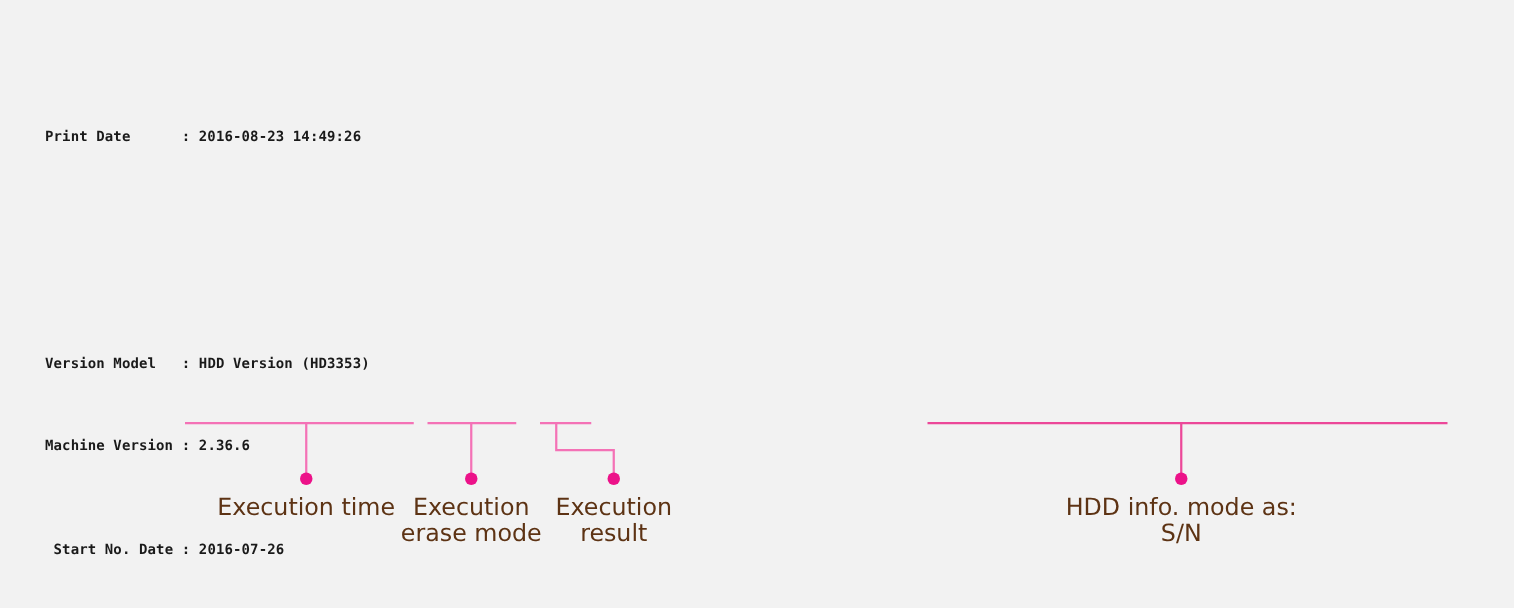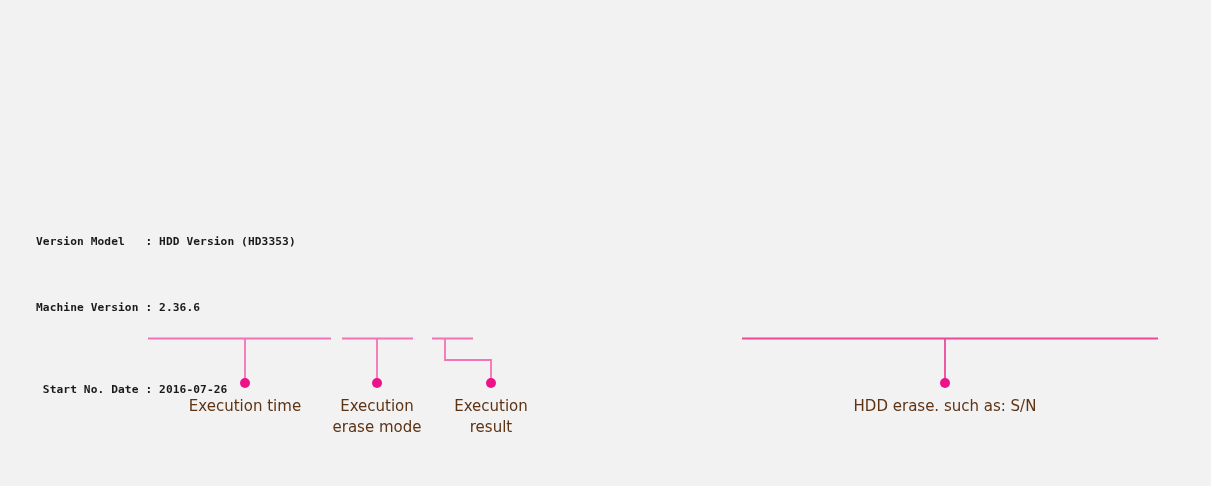--- a/index.html
+++ b/index.html
@@ -34,32 +34,33 @@
   
   .overlay {
     position: absolute;
     left: 0; top: 0;
     width: 1211px; height: 486px;
     pointer-events: none;
   }
   .anno-label {
     position: absolute;
     font-family: "DejaVu Sans", "Liberation Sans", sans-serif;
-    font-size: 15px;
+    font-size: 19px;
     color: #5d3314;
     text-align: center;
     line-height: 21px;
     white-space: pre-line;
   }
 </style>
 </head>
 <body>
 
 <div class="report">
 
+  <span class="rline"><span>Print Date</span><span>      </span><span>:</span><span> </span><span>2016-08-23 14:49:26</span></span>
 
   <span class="blank"></span>
   <span class="blank"></span>
 
   <span class="rline"><span>Version Model</span><span>   </span><span>:</span><span> </span><span>HDD Version (HD3353)</span></span>
 
   <span class="rline"><span>Machine Version</span><span> </span><span>:</span><span> </span><span>2.36.6</span></span>
 
 
   <span class="rline"><span> </span><span>Start No. Date</span><span> </span><span>:</span><span> </span><span>2016-07-26</span></span>
@@ -105,13 +106,13 @@
 </svg>
 
 <div class="anno-label" style="left:163px; top:396px; width:164px;">Execution time</div>
 
 <div class="anno-label" style="left:311px; top:396px; width:132px;">Execution
 erase mode</div>
 
 <div class="anno-label" style="left:437px; top:396px; width:108px;">Execution
 result</div>
 
-<div class="anno-label" style="left:835px; top:396px; width:220px;">HDD erase. such as: S/N</div>
+<div class="anno-label" style="left:835px; top:396px; width:220px;">HDD info. mode as: S/N</div>
 
 </body></html>

